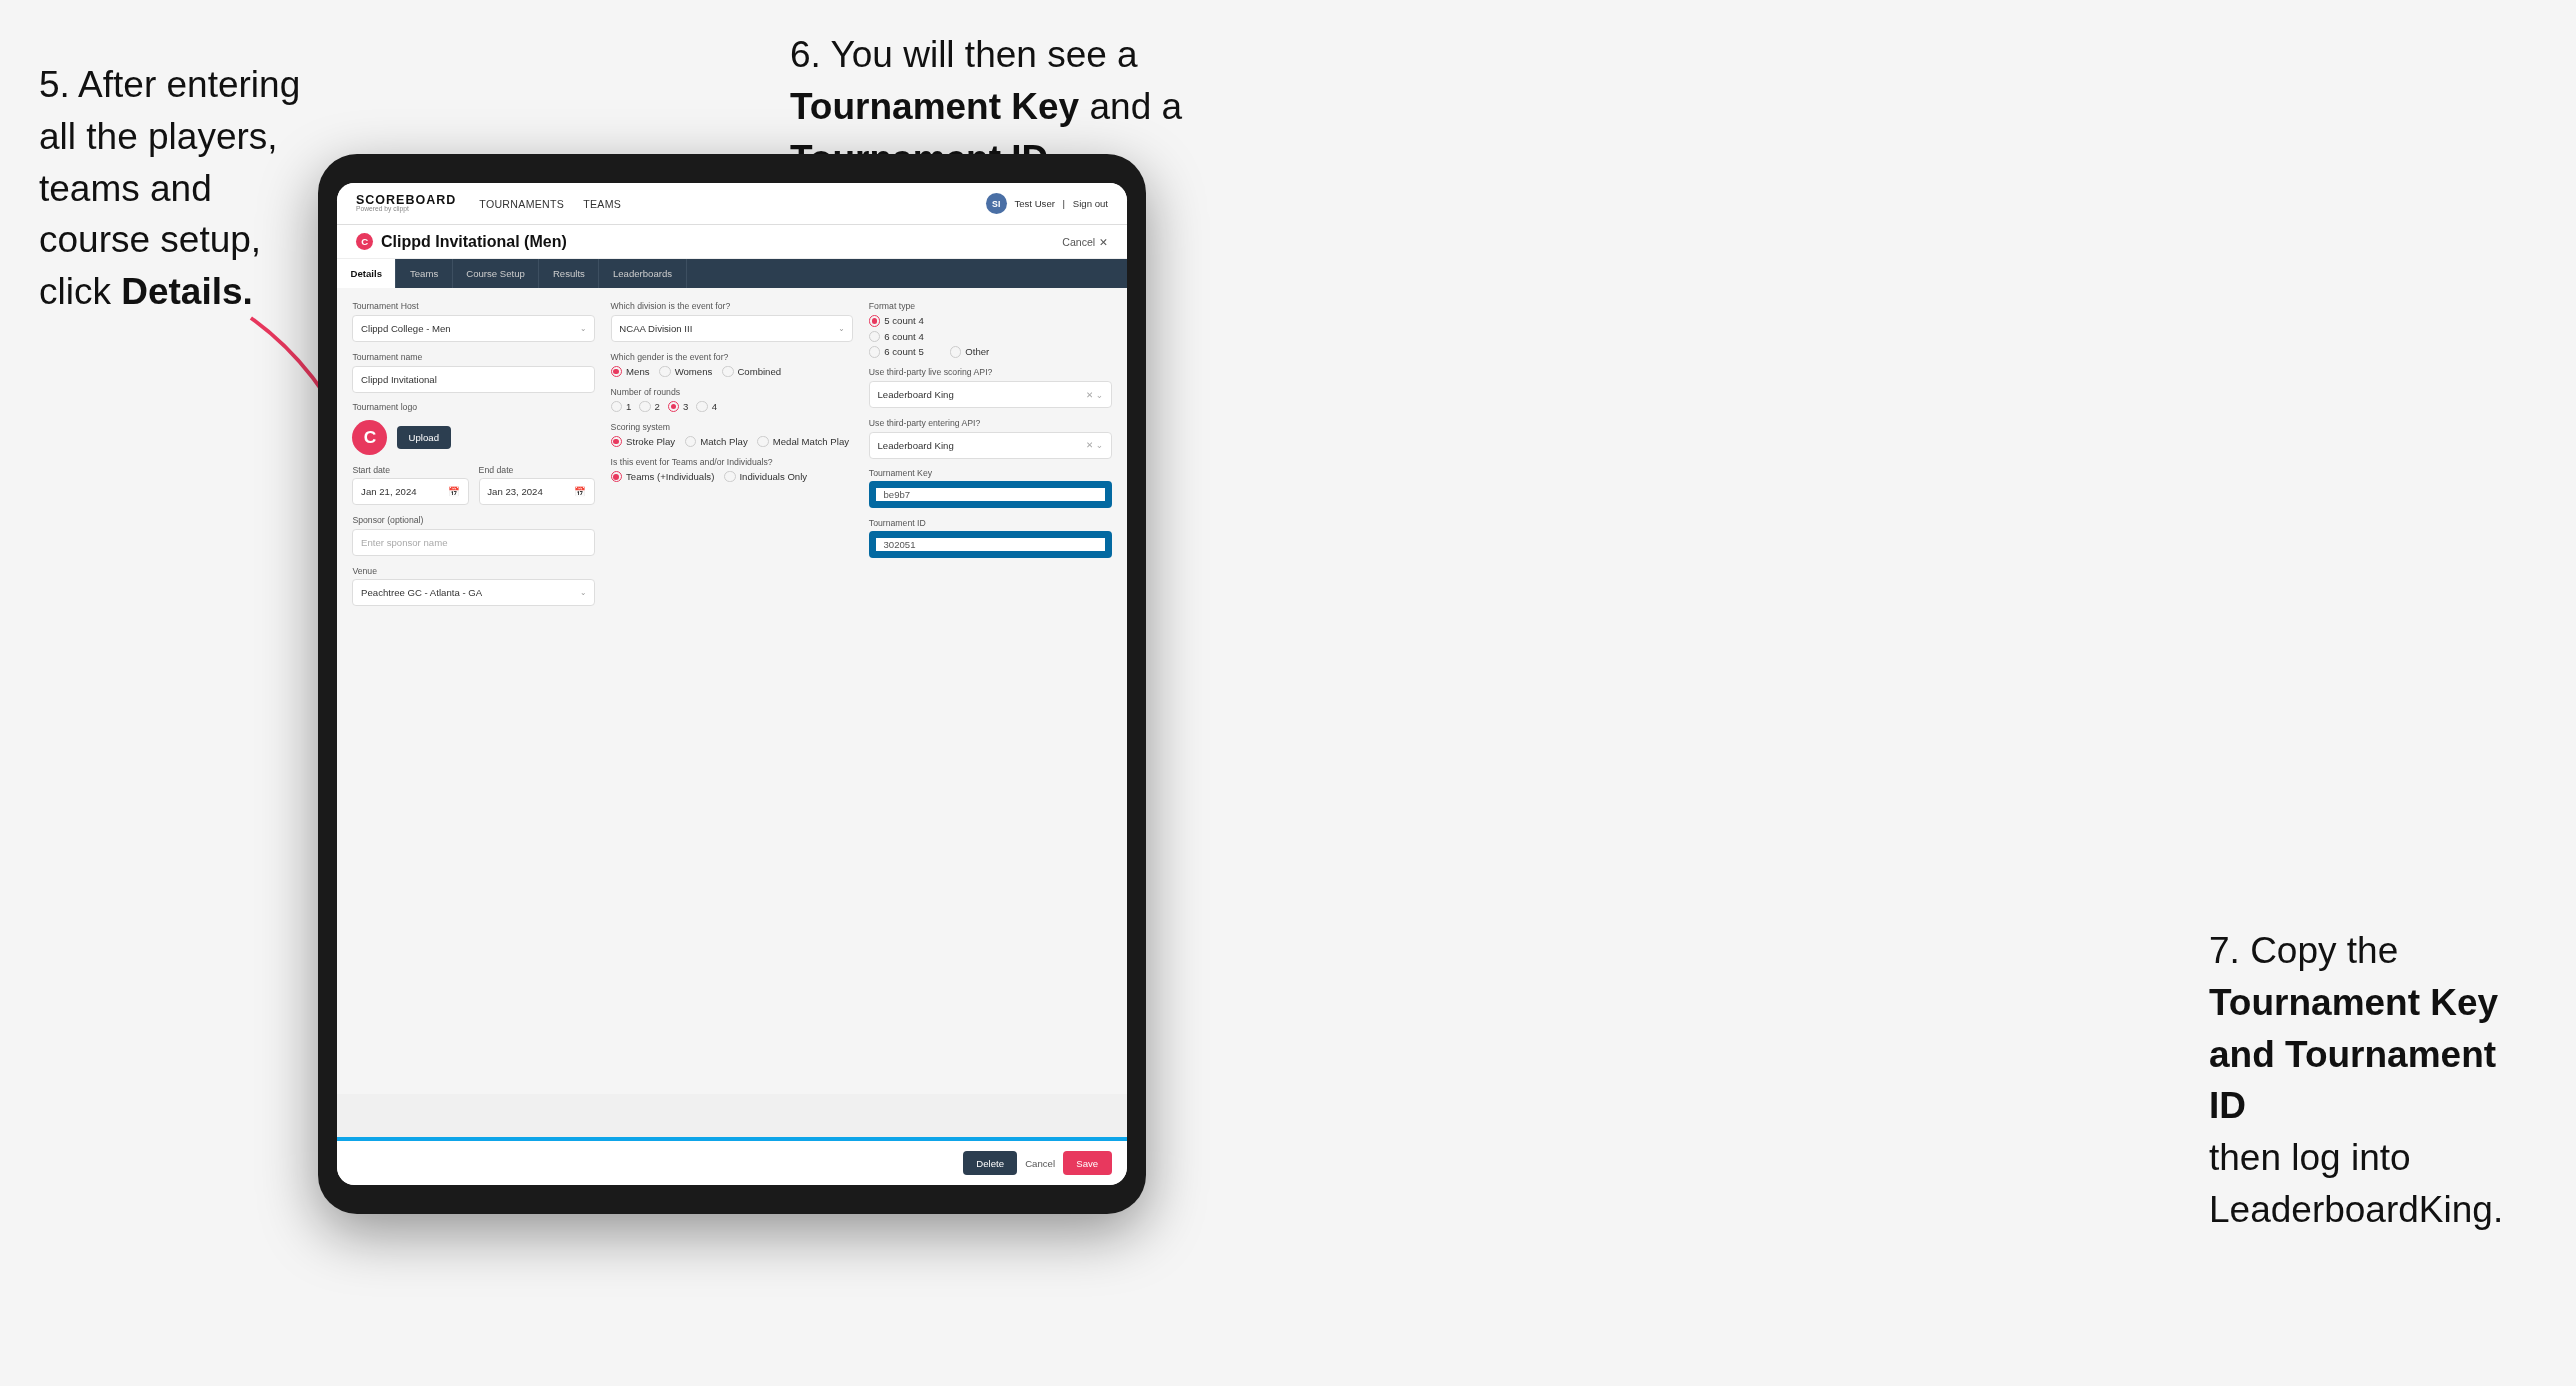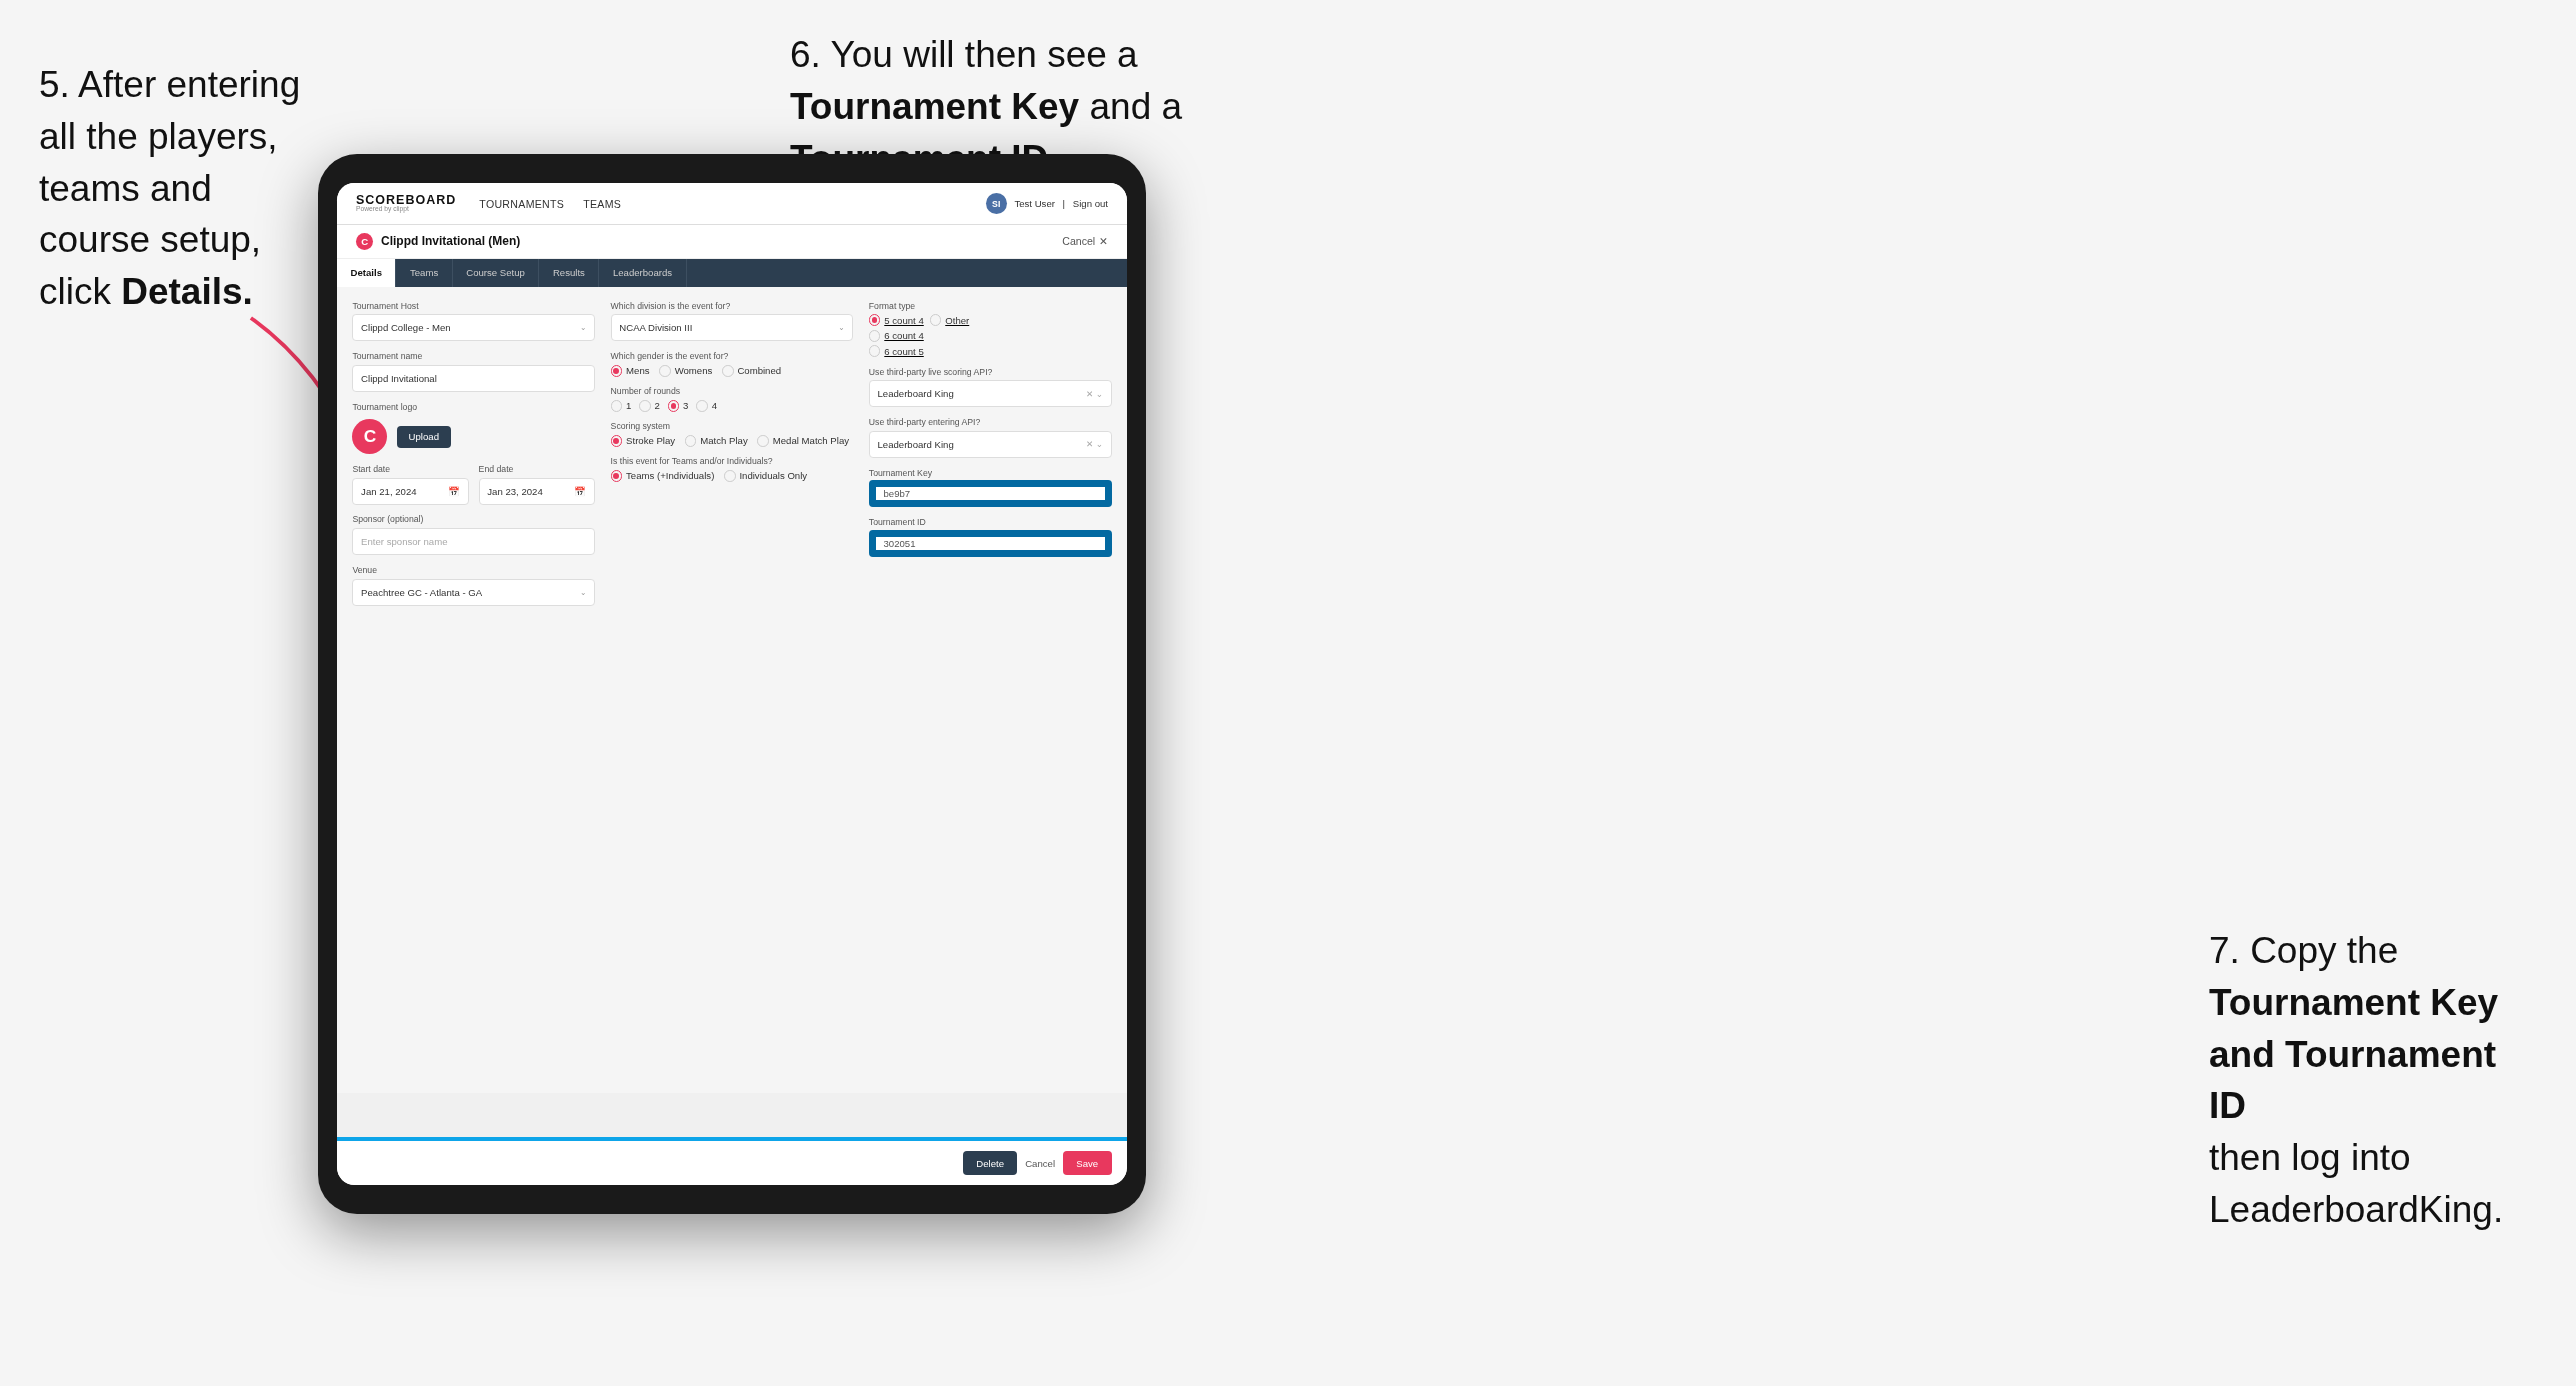--- a/index.html
+++ b/index.html
@@ -146,21 +146,21 @@
       border-radius: 50%;
       display: flex;
       align-items: center;
       justify-content: center;
       color: white;
       font-size: 9.6px;
       font-weight: 700;
     }
 
     .tournament-title-text {
-      font-size: 12px;
+      font-size: 16px;
       font-weight: 600;
       color: #111;
     }
 
     .cancel-btn {
       font-size: 10.6px;
       color: #555;
       cursor: pointer;
       display: flex;
       align-items: center;
@@ -360,23 +360,22 @@
     .radio-circle.selected::after {
       content: '';
       width: 5.8px;
       height: 5.8px;
       background: #e8385e;
       border-radius: 50%;
     }
 
     .format-row {
       display: flex;
-      gap: 6px;
-      align-items: flex-start;
-      text-decoration: underline;
+      gap: 26px;
+      align-items: flex-end;
     }
 
     .format-col {
       display: flex;
       flex-direction: column;
       gap: 3.9px;
     }
 
     
     .api-field {

